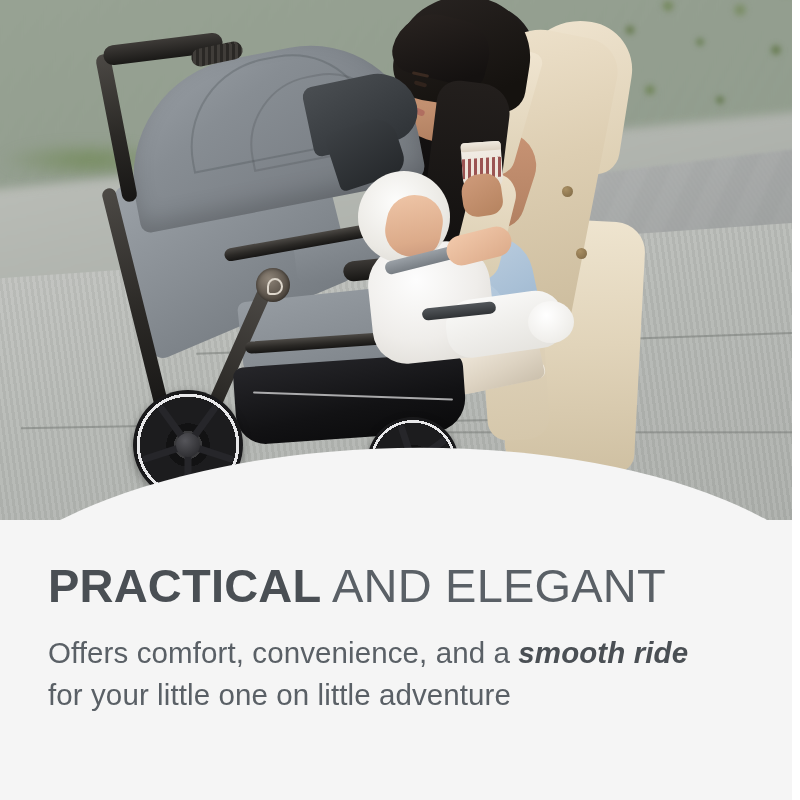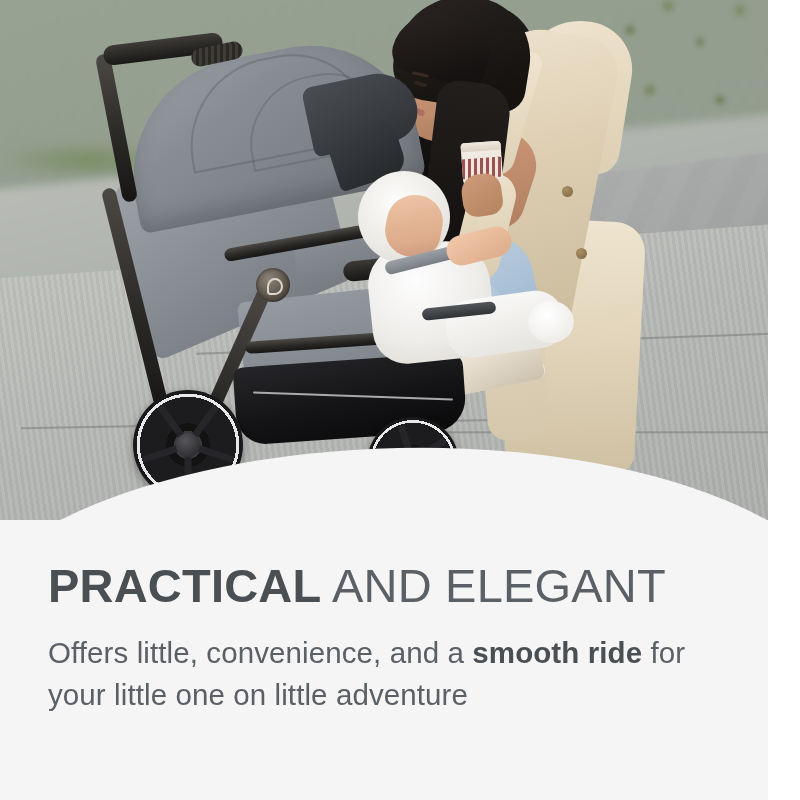--- a/index.html
+++ b/index.html
@@ -11,20 +11,21 @@
     font-family: "Liberation Sans", sans-serif;
     -webkit-font-smoothing: antialiased;
   }
 
   #card {
     position: relative;
     width: 768px;
     height: 800px;
     overflow: hidden;
     background: #a16207;
+    padding-left: 24px;
   }
 
   
   .photo {
     position: absolute;
     left: 0;
     top: 0;
     width: 800px;
     height: 520px;
     overflow: hidden;
@@ -552,20 +553,21 @@
     width: 680px;
     font-size: 29.5px;
     line-height: 1.42;
     font-weight: 300;
     color: #5a6066;
     letter-spacing: 0.1px;
   }
   .subcopy b {
     font-weight: 700;
     color: #4a4f54;
+    font-style: italic;
   }
 </style>
 </head>
 <body>
 
 <div id="card">
 
   <div class="photo">
 
     <div class="bg-cobble"></div>
@@ -671,17 +673,17 @@
 
     </div>
 
     <div class="arc-mask"></div>
   </div>
 
   <div class="text-panel">
 
     <div class="headline"><span class="strong">PRACTICAL</span><span class="light"> AND ELEGANT</span></div>
 
-    <div class="subcopy"><span>Offers little, convenience, and a </span><b>smooth ride</b><span> for your little one on little adventure</span></div>
+    <div class="subcopy"><span>Offers comfort, convenience, and a </span><b>smooth ride</b><span> for your little one on little adventure</span></div>
 
   </div>
 
 </div>
 
 </body></html>

